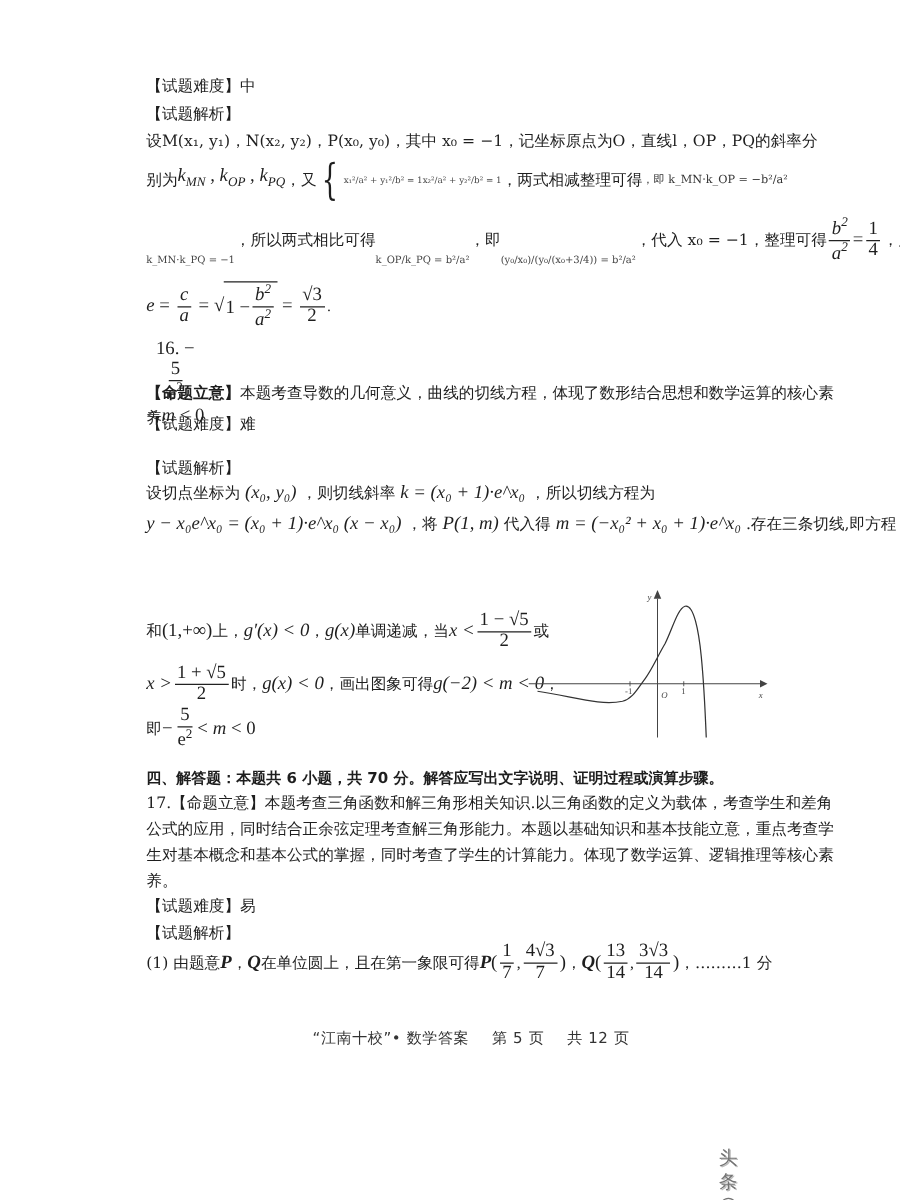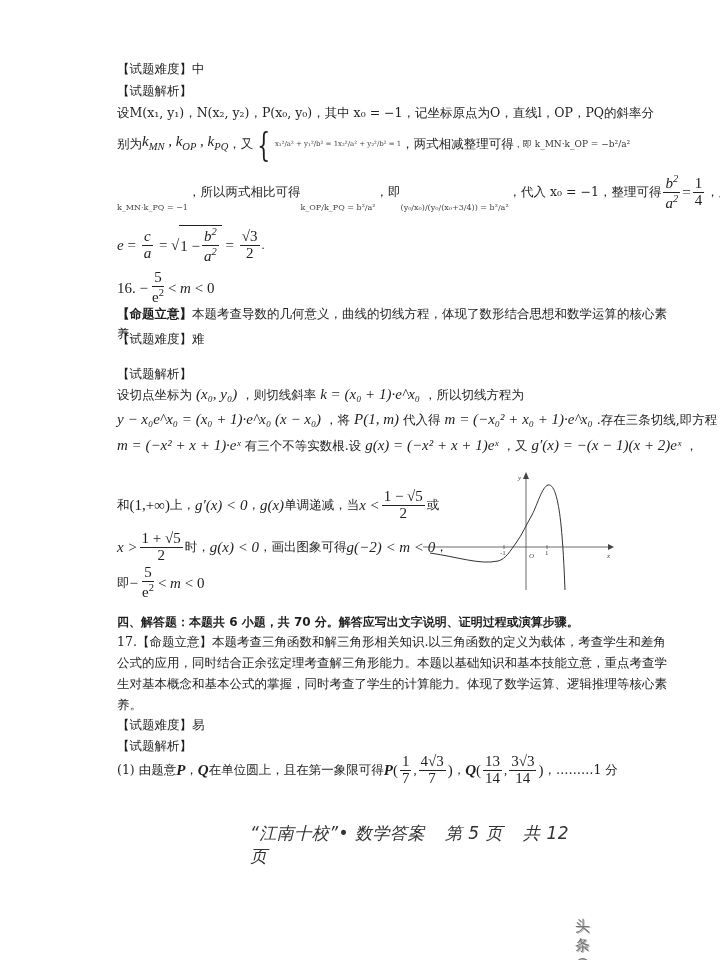--- a/index.html
+++ b/index.html
@@ -17,21 +17,21 @@
   .frac .num { border-bottom: 1px solid #222; padding: 0 2px; line-height: 1.05; }
   .frac .den { padding: 0 2px; line-height: 1.05; }
   .tiny { font-size: 8px; color: #444; margin-top: 32px; }
   .small { font-size: 9px; color: #333; }
   .sqrt { border-top: 1px solid #222; padding: 0 1px; }
   sub { font-size: 70%; }
   sup { font-size: 70%; }
   .brace-sys { display: inline-flex; align-items: center; vertical-align: middle; }
   .brace { font-size: 34px; line-height: 34px; font-family: "DejaVu Serif", serif; font-weight: lighter; transform: scaleX(0.6); }
   .sys { display: inline-flex; flex-direction: row; font-size: 7px; color: #444; line-height: 13px; }
-  .footer { position: absolute; left: 250px; top: 822px; font-size: 17px; font-family: "DejaVu Sans", sans-serif; color: #333; letter-spacing: 0.5px; font-style: italic; }
+  .footer { position: absolute; left: 250px; top: 822px; font-size: 12px; font-family: "DejaVu Sans", sans-serif; color: #333; letter-spacing: 0.5px; }
   .footer span { margin-right: 14px; }
   .watermark { position: absolute; left: 575px; top: 917px; font-size: 15px; font-family: "DejaVu Sans", sans-serif; color: #737373; text-shadow: 1px 1px 0 #bbb; }
   .graph { position: absolute; left: 418px; top: 465px; width: 205px; height: 130px; }
 </style>
 </head>
 <body>
 
 <div class="page">
 
   <div class="line" style="top:60px">
@@ -93,21 +93,21 @@
         </span>
       </span>
     <span class="mr big">&nbsp;=&nbsp;</span>
     <span class="frac big">
         <span class="num">√3</span>
         <span class="den">2</span>
       </span>
     <span class="mr">.</span>
   </div>
 
-  <div class="line" style="top:270px; height:36px; display:flex; align-items:center;">
+  <div class="line" style="top:270px; height:36px; display:flex; align-items:center;flex-direction:column;">
     <span class="mr big">16. −</span>
     <span class="frac big">
         <span class="num">5</span>
         <span class="den">e<sup>2</sup></span>
       </span>
     <span class="mr big">&lt; <i>m</i> &lt; 0</span>
   </div>
   <div class="line" style="top:305px">
     <span class="bold">【命题立意】</span><span>本题考查导数的几何意义，曲线的切线方程，体现了数形结合思想和数学运算的核心素</span>
   </div>
@@ -126,28 +126,20 @@
     <span class="m big">k = (x₀ + 1)·e^x₀</span>
     <span>，所以切线方程为</span>
   </div>
   <div class="line" style="top:410px">
     <span class="m big">y − x₀e^x₀ = (x₀ + 1)·e^x₀ (x − x₀)</span>
     <span>，将</span>
     <span class="m big">P(1, m)</span>
     <span>代入得</span>
     <span class="m big">m = (−x₀² + x₀ + 1)·e^x₀</span>
     <span> .存在三条切线,即方程</span>
-  </div>
-  <div class="line" style="top:436px">
-    <span class="m big">m = (−x² + x + 1)·eˣ</span>
-    <span>有三个不等实数根.设</span>
-    <span class="m big">g(x) = (−x² + x + 1)eˣ</span>
-    <span>，又</span>
-    <span class="m big">g′(x) = −(x − 1)(x + 2)eˣ</span>
-    <span>，</span>
   </div>
   <div class="line" style="top:485px; height:40px; display:flex; align-items:center;">
     <span>和</span>
     <span class="mr big">(1,+∞)</span>
     <span>上，</span>
     <span class="m big">g′(x) &lt; 0</span>
     <span>，</span>
     <span class="m big">g(x)</span>
     <span>单调递减，当</span>
     <span class="m big">x &lt;</span>

